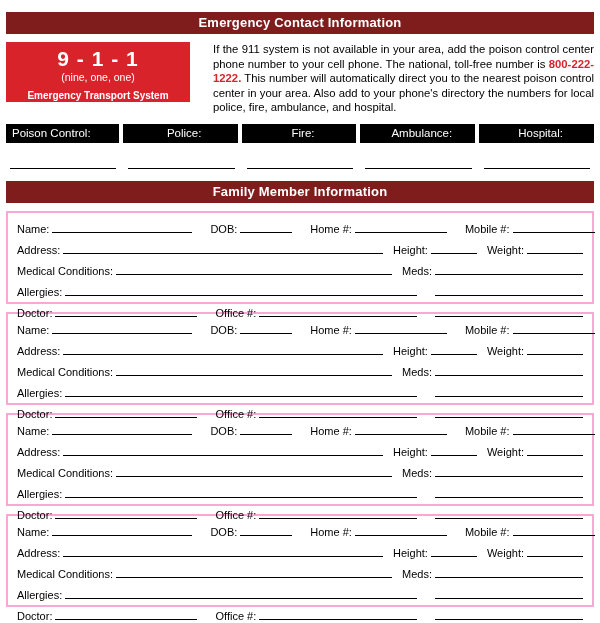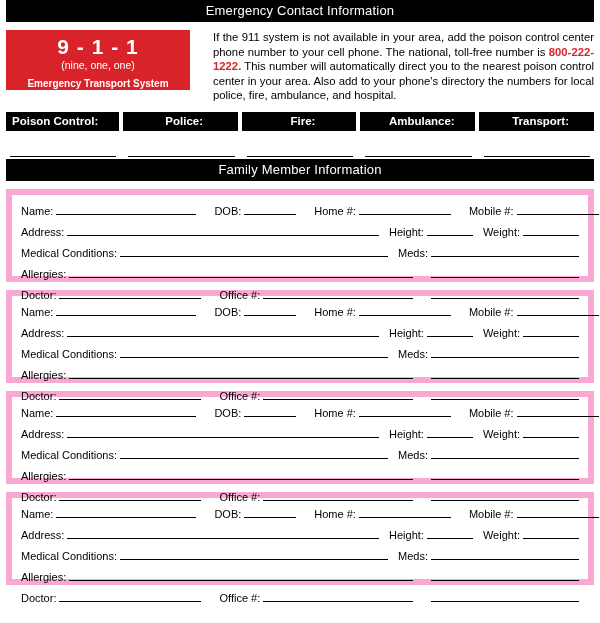--- a/index.html
+++ b/index.html
@@ -18,28 +18,28 @@
   .page {
     width: 600px;
     height: 623px;
     box-sizing: border-box;
     padding: 0 6px;
     position: relative;
   }
 
   
   .section-bar {
-    background: #000000;
+    background: #7f1d1d;
     color: #fff;
     text-align: center;
-    font-weight: normal;
+    font-weight: bold;
     font-size: 13px;
     letter-spacing: 0.2px;
     padding: 3px 0 4px 0;
-    margin: 0 0 0 0;
+    margin: 12px 0 0 0;
   }
 
   
   .top-block {
     display: flex;
     align-items: flex-start;
     margin-top: 8px;
   }
   .badge-911 {
     background: #d8232a;
@@ -80,21 +80,21 @@
 
   
   .contact-row {
     display: flex;
     margin-top: 9px;
     gap: 4px;
   }
   .contact-cell {
     background: #000;
     color: #fff;
-    font-weight: bold;
+    font-weight: normal;
     font-size: 11.5px;
     padding: 3px 0 4px 6px;
     flex: 1 1 0;
     box-sizing: border-box;
   }
   .contact-cell.center {
     text-align: center;
     padding-left: 8px;
   }
   .contact-lines {
@@ -105,21 +105,21 @@
   }
   .contact-lines .cline {
     flex: 1 1 0;
     border-bottom: 1px solid #000;
     height: 9px;
     margin: 0 4px;
   }
 
   
   .card {
-    border: 6px solid #f9a8d4;
+    border: 2px solid #f9a8d4;
     box-sizing: border-box;
     margin-top: 8px;
     padding: 8px 9px 7px 9px;
     height: 93px;
   }
   .frow {
     display: flex;
     align-items: baseline;
     font-size: 11px;
     margin-bottom: 7px;
@@ -170,21 +170,21 @@
     <div class="top-text">
       <span>If the 911 system is not available in your area, add the poison control center phone number to your cell phone. The national, toll-free number is </span><span class="phone">800-222-1222.</span><span> This number will automatically direct you to the nearest poison control center in your area. Also add to your phone's directory the numbers for local police, fire, ambulance, and hospital.</span>
     </div>
   </div>
 
   <div class="contact-row">
     <div class="contact-cell">Poison Control:</div>
     <div class="contact-cell center">Police:</div>
     <div class="contact-cell center">Fire:</div>
     <div class="contact-cell center">Ambulance:</div>
-    <div class="contact-cell center">Transport:</div>
+    <div class="contact-cell center">Hospital:</div>
   </div>
 
   <div class="contact-lines">
     <div class="cline"></div>
     <div class="cline"></div>
     <div class="cline"></div>
     <div class="cline"></div>
     <div class="cline"></div>
   </div>
 

